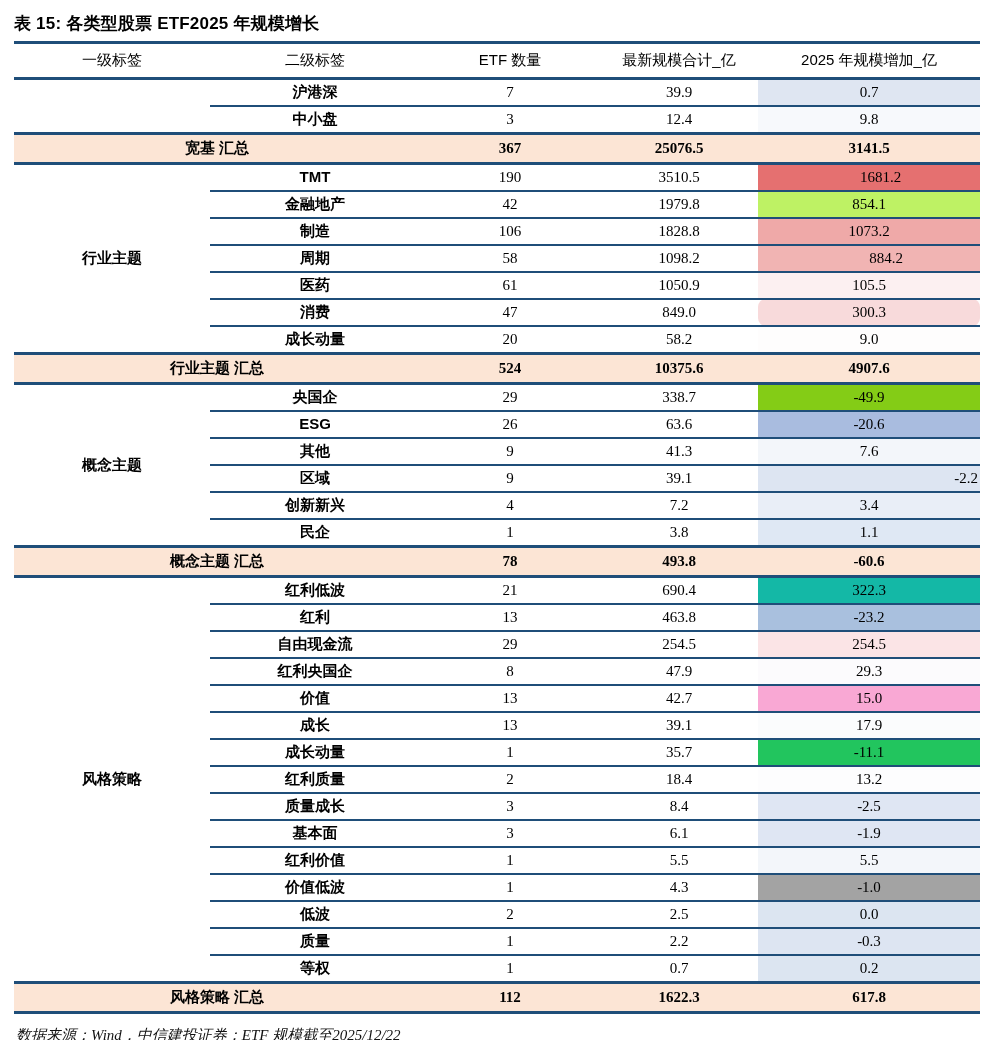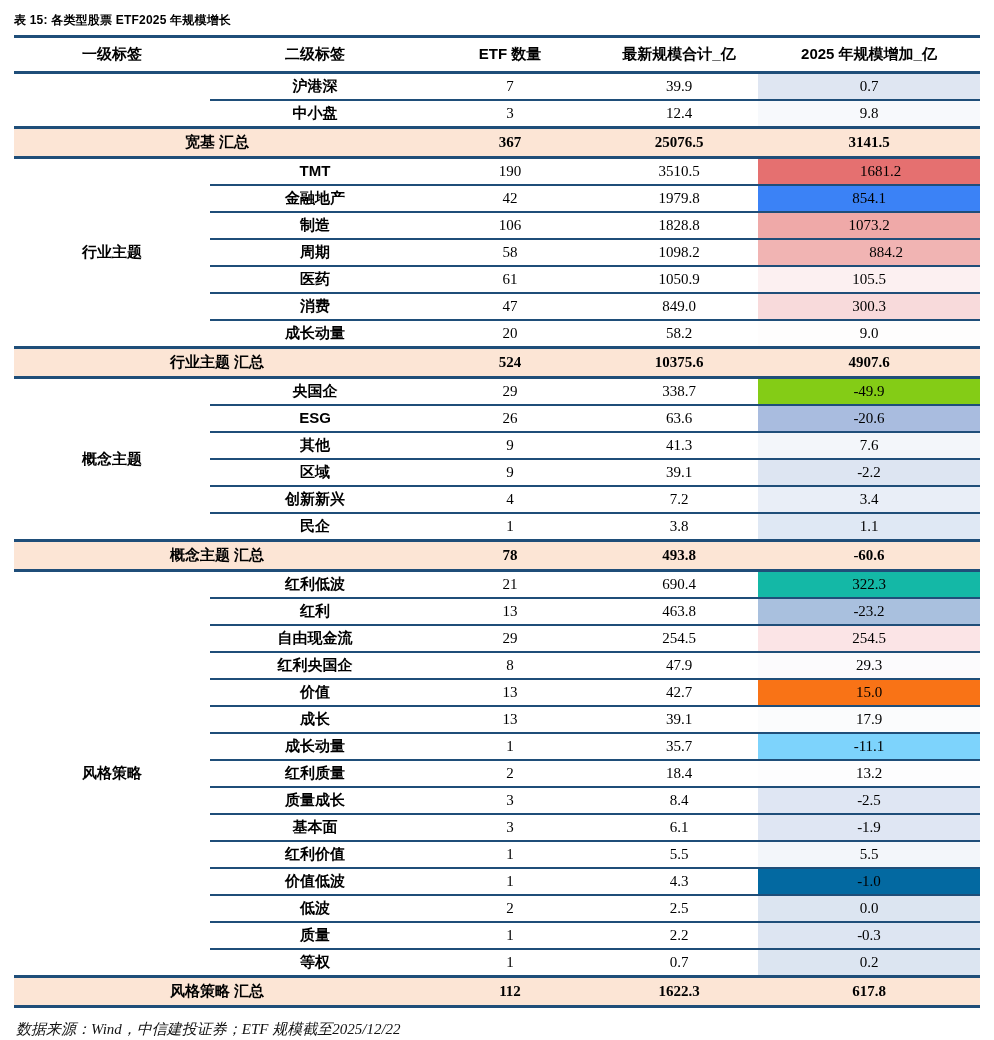--- a/index.html
+++ b/index.html
@@ -9,39 +9,39 @@
   }
   html,body{margin:0;padding:0;background:#ffffff;}
   body{
     width:994px;height:1040px;
     font-family:"Liberation Sans",sans-serif;
     color:var(--ink);
     overflow:hidden;
   }
   .page{padding:10px 14px 0 14px;width:966px;}
   .table-title{
-    font-size:12px;font-weight:bold;
+    font-size:17px;font-weight:bold;
     letter-spacing:0.2px;
     padding:2px 0 6px 0;
   }
   .title-rule{height:3px;background:var(--line);margin-bottom:0;}
   table{
     width:966px;table-layout:fixed;border-collapse:collapse;
   }
   col.c1{width:196px}
   col.c2{width:210px}
   col.c3{width:180px}
   col.c4{width:158px}
   col.c5{width:222px}
   th,td{
     padding:0 2px;text-align:center;vertical-align:middle;
     font-size:15px;line-height:1.1;overflow:hidden;white-space:nowrap;
   }
   thead th{
-    height:33px;font-weight:bold;
+    height:33px;font-weight:normal;
     border-bottom:3px solid var(--line);
   }
   tbody td{height:25px;}
   td.lbl{font-weight:bold;}
   td.num{font-family:"Liberation Serif","DejaVu Serif",serif;font-weight:normal;}
   td.group-label{font-weight:bold;}
   td.thin{border-top:2px solid var(--line);}
   tr.summary td{
     height:27px;
     background:var(--summary-bg);
@@ -104,21 +104,21 @@
           <td class="group-label" rowspan="7">行业主题</td>
           <td class="lbl">TMT</td>
           <td class="num">190</td>
           <td class="num">3510.5</td>
           <td class="num" style="background-color: rgb(229, 112, 112); padding-left: 25px;">1681.2</td>
         </tr>
         <tr>
           <td class="lbl thin">金融地产</td>
           <td class="num thin">42</td>
           <td class="num thin">1979.8</td>
-          <td class="num thin" style="background-color: #3b82f6;">854.1</td>
+          <td class="num thin" style="background-color: #bef264;">854.1</td>
         </tr>
         <tr>
           <td class="lbl thin">制造</td>
           <td class="num thin">106</td>
           <td class="num thin">1828.8</td>
           <td class="num thin" style="background-color: rgb(239, 169, 168);">1073.2</td>
         </tr>
         <tr>
           <td class="lbl thin">周期</td>
           <td class="num thin">58</td>
@@ -128,21 +128,21 @@
         <tr>
           <td class="lbl thin">医药</td>
           <td class="num thin">61</td>
           <td class="num thin">1050.9</td>
           <td class="num thin" style="background-color: rgb(252, 240, 241);">105.5</td>
         </tr>
         <tr>
           <td class="lbl thin">消费</td>
           <td class="num thin">47</td>
           <td class="num thin">849.0</td>
-          <td class="num thin" style="background-color: rgb(248, 218, 219);">300.3</td>
+          <td class="num thin" style="background-color: rgb(248, 218, 219); border-radius: 8px;">300.3</td>
         </tr>
         <tr>
           <td class="lbl thin">成长动量</td>
           <td class="num thin">20</td>
           <td class="num thin">58.2</td>
           <td class="num thin" style="background-color: rgb(254, 253, 253); font-family: Liberation Serif, serif;">9.0</td>
         </tr>
         <tr class="summary">
           <td class="lbl" colspan="2">行业主题 汇总</td>
           <td class="num">524</td>
@@ -165,21 +165,21 @@
         <tr>
           <td class="lbl thin">其他</td>
           <td class="num thin">9</td>
           <td class="num thin">41.3</td>
           <td class="num thin" style="background-color: rgb(243, 246, 250);">7.6</td>
         </tr>
         <tr>
           <td class="lbl thin">区域</td>
           <td class="num thin">9</td>
           <td class="num thin">39.1</td>
-          <td class="num thin" style="background-color: rgb(221, 229, 242);">-2.2</td>
+          <td class="num thin" style="background-color: rgb(221, 229, 242); text-align: right;">-2.2</td>
         </tr>
         <tr>
           <td class="lbl thin">创新新兴</td>
           <td class="num thin">4</td>
           <td class="num thin">7.2</td>
           <td class="num thin" style="background-color: rgb(233, 238, 247);">3.4</td>
         </tr>
         <tr>
           <td class="lbl thin">民企</td>
           <td class="num thin">1</td>
@@ -214,33 +214,33 @@
         <tr>
           <td class="lbl thin">红利央国企</td>
           <td class="num thin">8</td>
           <td class="num thin">47.9</td>
           <td class="num thin" style="background-color: rgb(252, 251, 253);">29.3</td>
         </tr>
         <tr>
           <td class="lbl thin">价值</td>
           <td class="num thin">13</td>
           <td class="num thin">42.7</td>
-          <td class="num thin" style="background-color: #f97316;">15.0</td>
+          <td class="num thin" style="background-color: #f9a8d4;">15.0</td>
         </tr>
         <tr>
           <td class="lbl thin">成长</td>
           <td class="num thin">13</td>
           <td class="num thin">39.1</td>
           <td class="num thin" style="background-color: rgb(251, 252, 253);">17.9</td>
         </tr>
         <tr>
           <td class="lbl thin">成长动量</td>
           <td class="num thin">1</td>
           <td class="num thin">35.7</td>
-          <td class="num thin" style="background-color: #7dd3fc; margin-top: 40px;">-11.1</td>
+          <td class="num thin" style="background-color: #22c55e; margin-top: 40px;">-11.1</td>
         </tr>
         <tr>
           <td class="lbl thin">红利质量</td>
           <td class="num thin">2</td>
           <td class="num thin">18.4</td>
           <td class="num thin" style="background-color: rgb(253, 253, 254);">13.2</td>
         </tr>
         <tr>
           <td class="lbl thin">质量成长</td>
           <td class="num thin">3</td>
@@ -256,21 +256,21 @@
         <tr>
           <td class="lbl thin">红利价值</td>
           <td class="num thin">1</td>
           <td class="num thin">5.5</td>
           <td class="num thin" style="background-color: rgb(243, 246, 250);">5.5</td>
         </tr>
         <tr>
           <td class="lbl thin">价值低波</td>
           <td class="num thin">1</td>
           <td class="num thin">4.3</td>
-          <td class="num thin" style="background-color: #0369a1;">-1.0</td>
+          <td class="num thin" style="background-color: #a3a3a3;">-1.0</td>
         </tr>
         <tr>
           <td class="lbl thin">低波</td>
           <td class="num thin">2</td>
           <td class="num thin">2.5</td>
           <td class="num thin" style="background-color: rgb(220, 229, 241);">0.0</td>
         </tr>
         <tr>
           <td class="lbl thin">质量</td>
           <td class="num thin">1</td>

